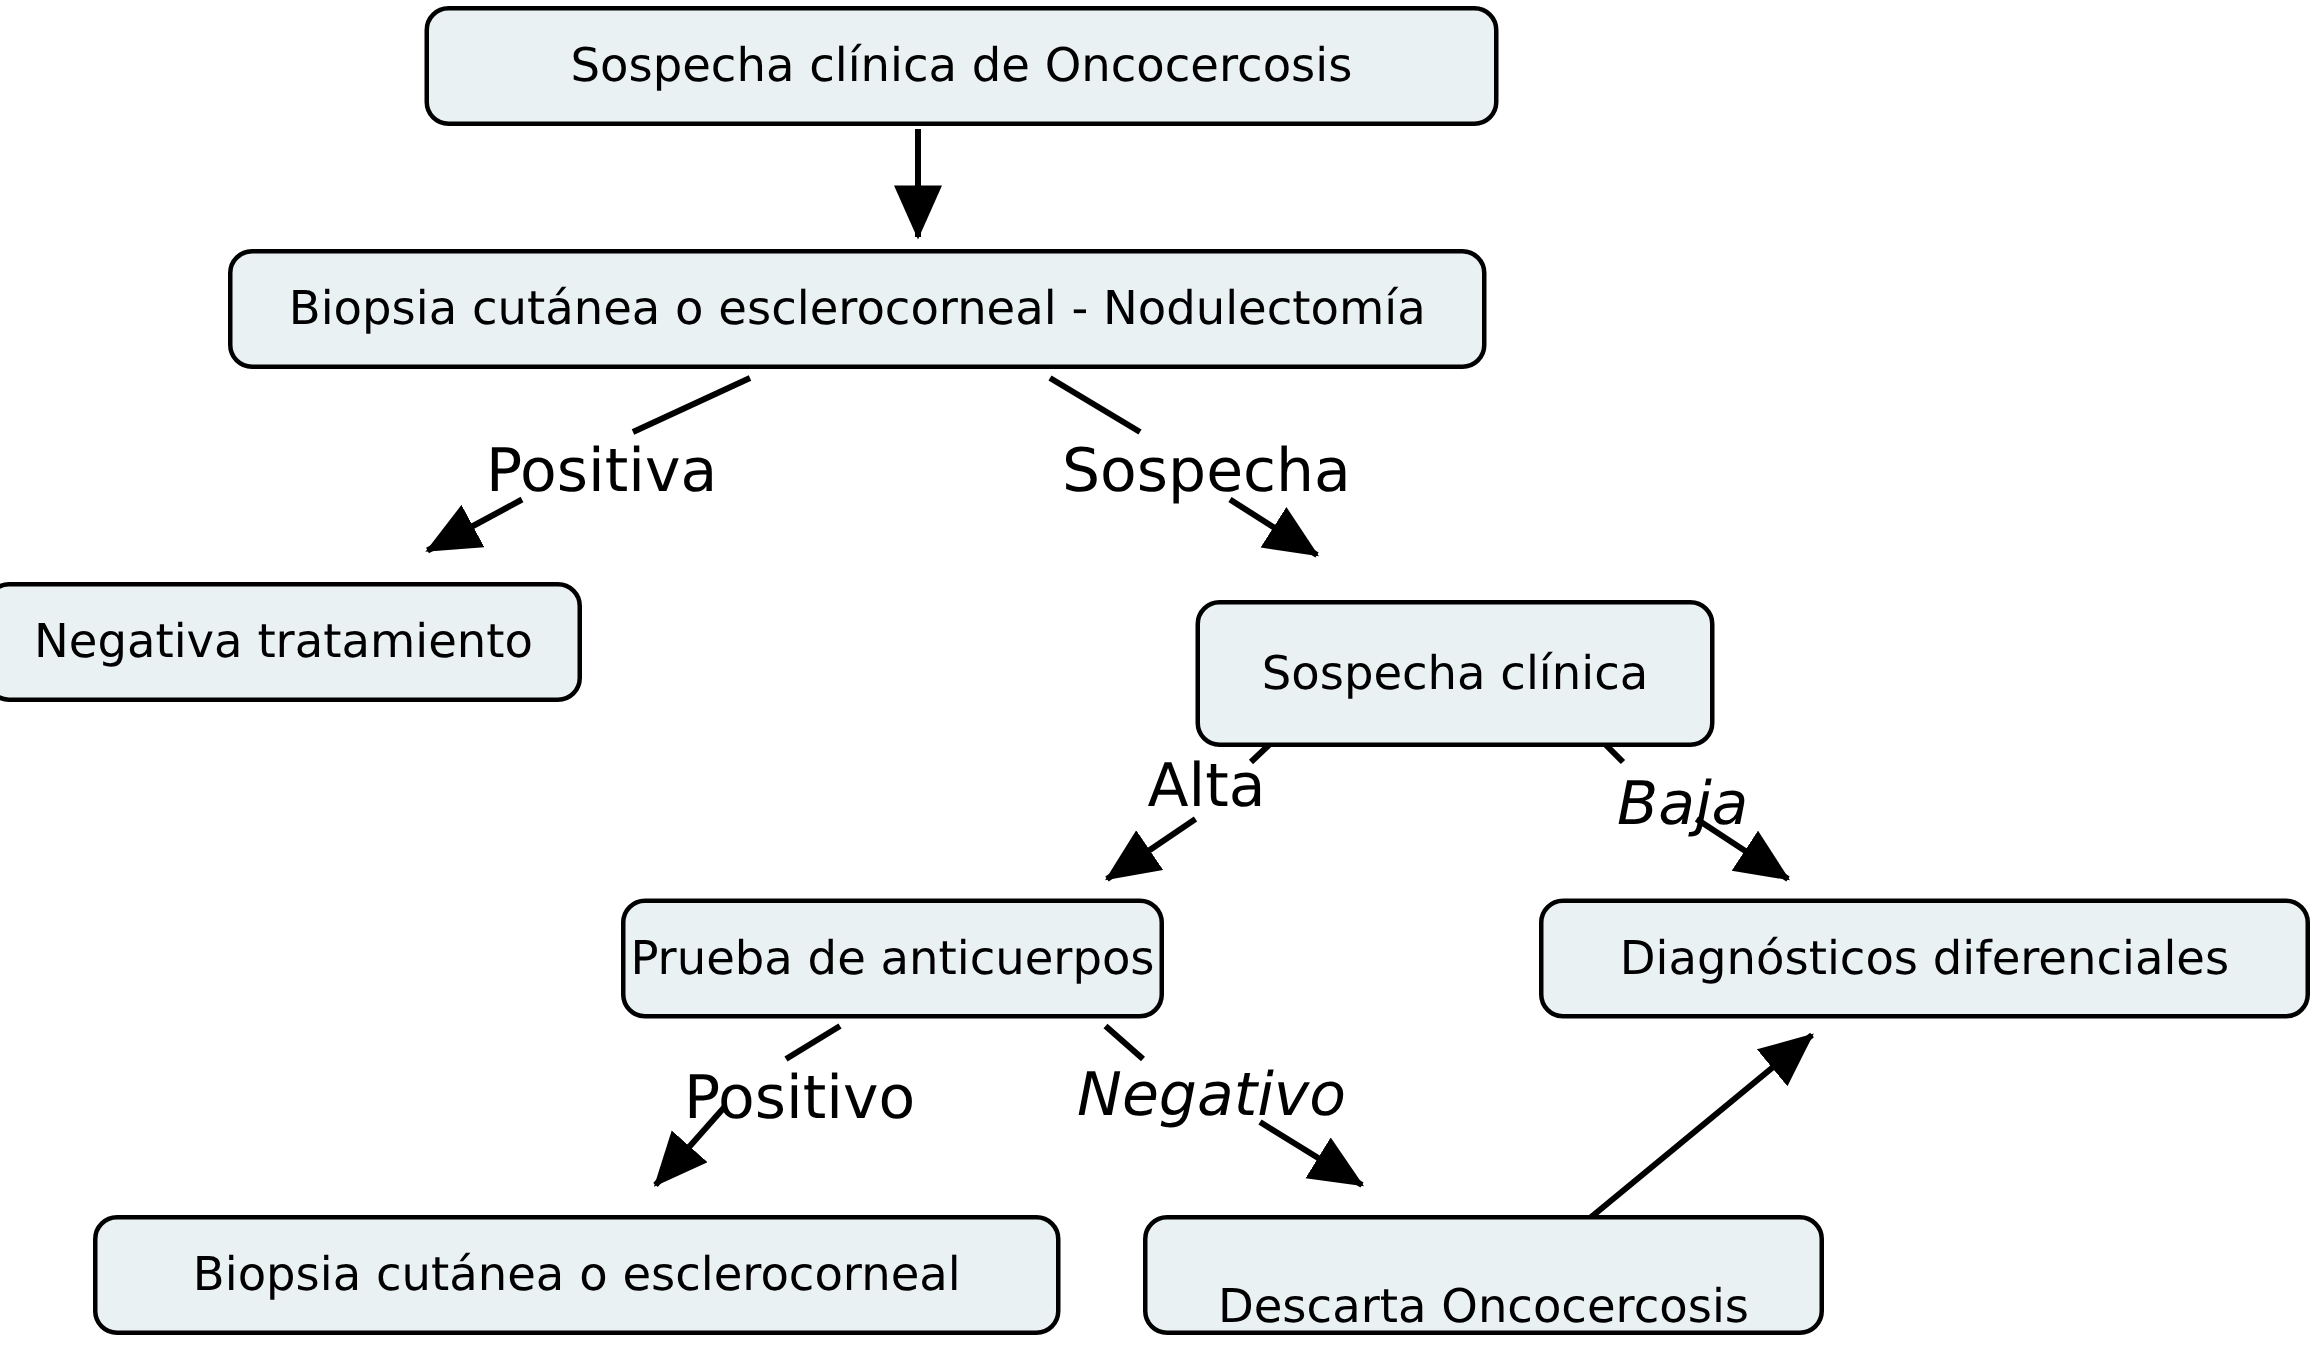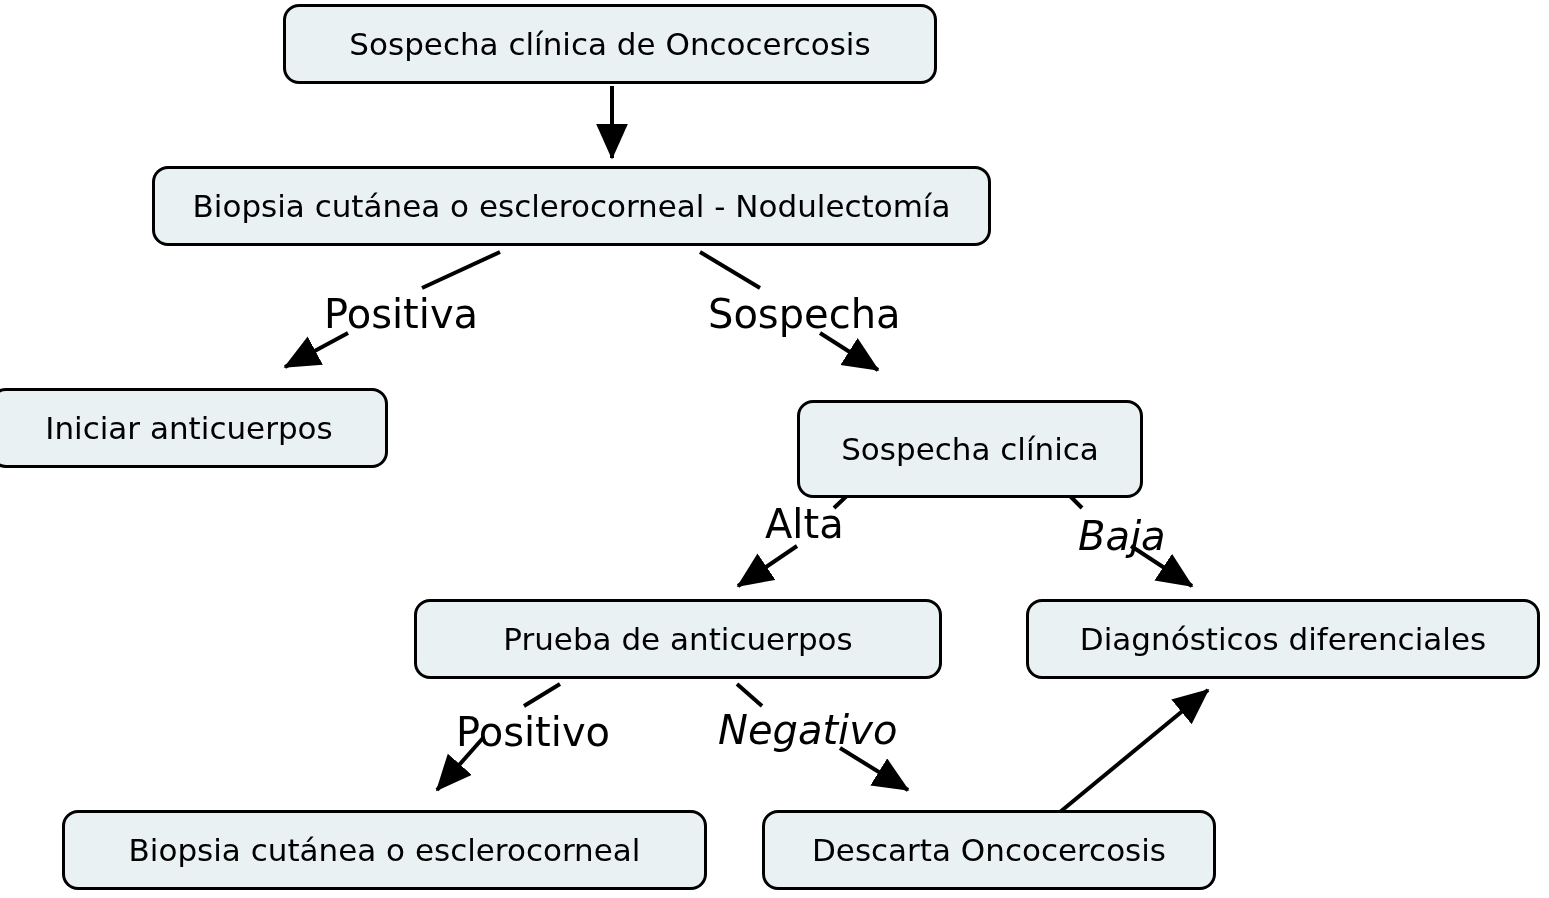--- a/index.html
+++ b/index.html
@@ -95,49 +95,49 @@
     <g>
       <line x1="737" y1="684" x2="762" y2="706" stroke="#000000" stroke-width="4"></line>
       <line x1="840" y1="748" x2="908" y2="790" stroke="#000000" stroke-width="4" marker-end="url(#arrowhead)"></line>
     </g>
 
     <g>
       <line x1="1060" y1="812" x2="1208" y2="690" stroke="#000000" stroke-width="4" marker-end="url(#arrowhead)"></line>
     </g>
   </svg>
 
-  <div class="node" style="left:283px; top:4px; width:654px; height:80px;">
+  <div class="node" style="left:283px; top:4px; width:716px; height:80px;">
     <span>Sospecha clínica de Oncocercosis</span>
   </div>
 
   <div class="node" style="left:152px; top:166px; width:839px; height:80px;">
     <span>Biopsia cutánea o esclerocorneal - Nodulectomía</span>
   </div>
 
   <div class="node" style="left:-10px; top:388px; width:398px; height:80px;">
-    <span>Iniciar anticuerpos</span>
+    <span>Negativa tratamiento</span>
   </div>
 
   <div class="node" style="left:797px; top:400px; width:346px; height:98px;">
     <span>Sospecha clínica</span>
   </div>
 
-  <div class="node" style="left:414px; top:599px; width:528px; height:80px;">
+  <div class="node" style="left:414px; top:599px; width:362px; height:80px;">
     <span>Prueba de anticuerpos</span>
   </div>
 
   <div class="node" style="left:62px; top:810px; width:645px; height:80px;">
     <span>Biopsia cutánea o esclerocorneal</span>
   </div>
 
   <div class="node" style="left:1026px; top:599px; width:514px; height:80px;">
     <span>Diagnósticos diferenciales</span>
   </div>
 
-  <div class="node" style="left:762px; top:810px; width:454px; height:80px;">
+  <div class="node" style="left:762px; top:810px; width:454px; height:80px;align-items:flex-end;">
     <span>Descarta Oncocercosis</span>
   </div>
 
   <div class="edge-label" style="left:324px; top:294px;">Positiva</div>
 
   <div class="edge-label" style="left:708px; top:294px;">Sospecha</div>
 
   <div class="edge-label" style="left:765px; top:504px;">Alta</div>
 
   <div class="edge-label" style="left:1078px; top:516px;font-style:italic;">Baja</div>

